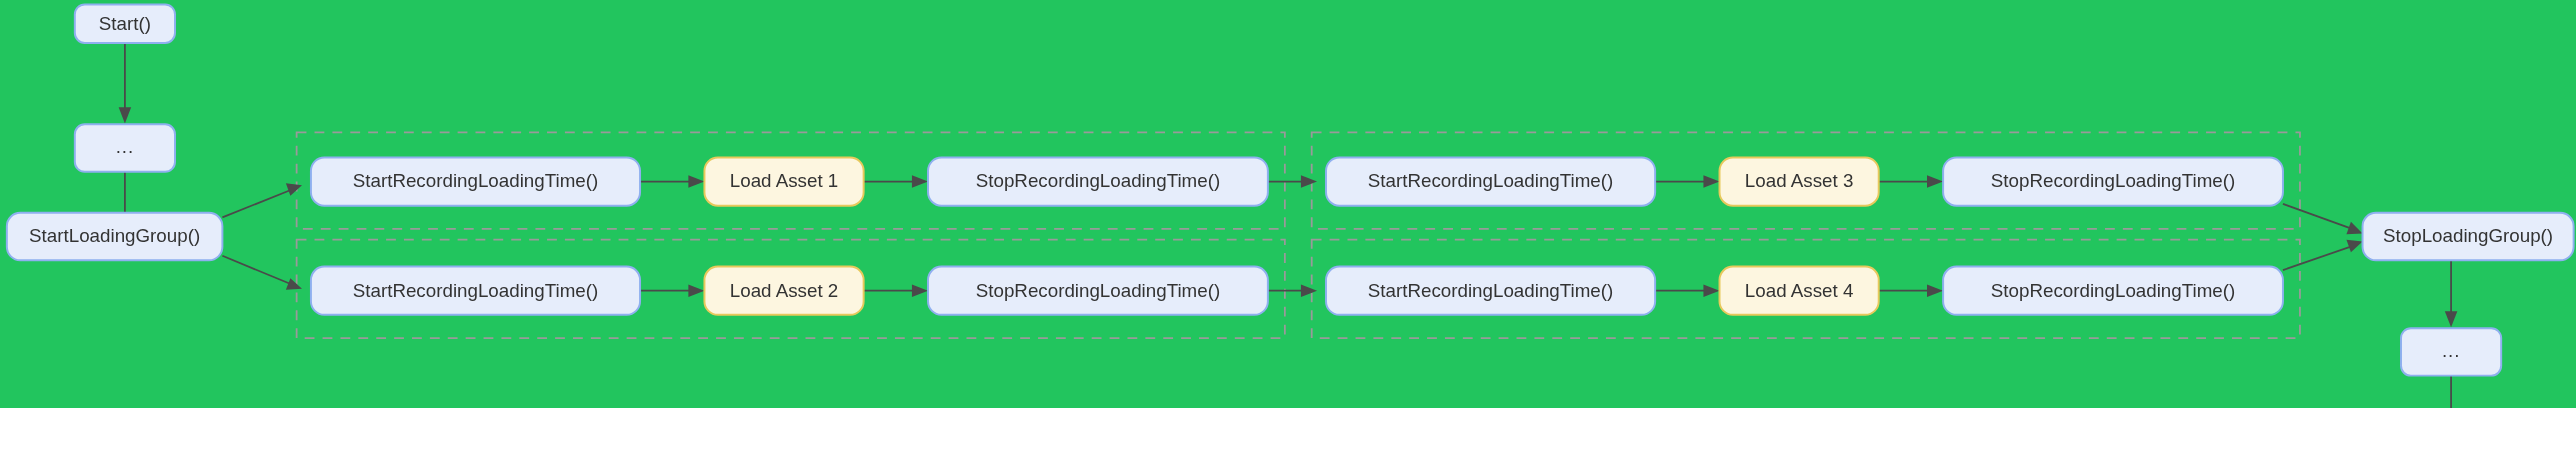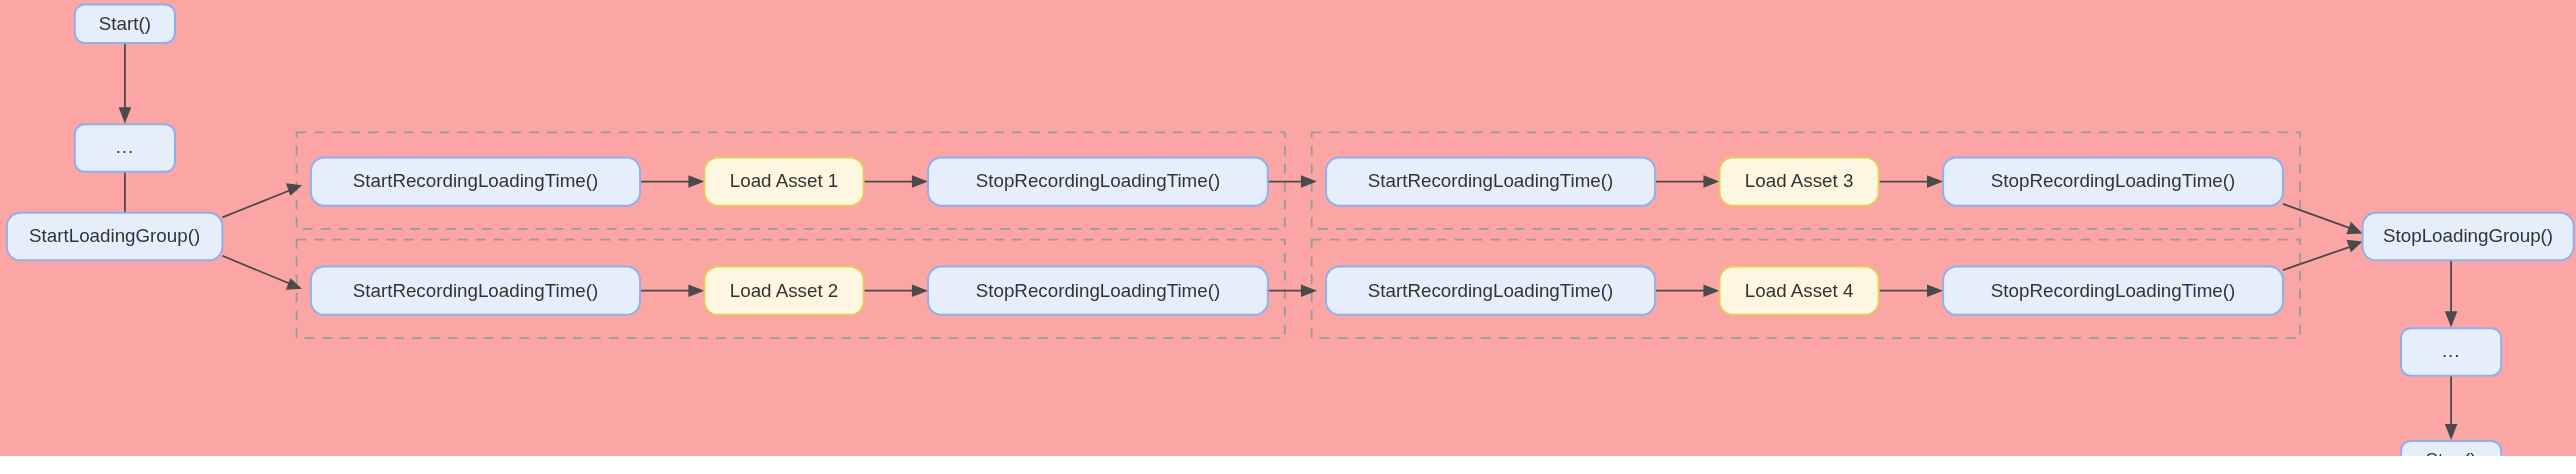--- a/index.html
+++ b/index.html
@@ -7,22 +7,22 @@
     margin: 0;
     padding: 0;
     background: #ffffff;
   }
   body {
     font-family: "Liberation Sans", sans-serif;
   }
   #diagram-root {
     position: relative;
     width: 2576px;
-    height: 456px;
-    background: #fca5a5;
+    height: 408px;
+    background: #22c55e;
     overflow: hidden;
   }
   svg.flowchart {
     display: block;
     width: 2576px;
     height: 474px;
   }
   
   .node-rect {
     stroke-width: 2.2px;

